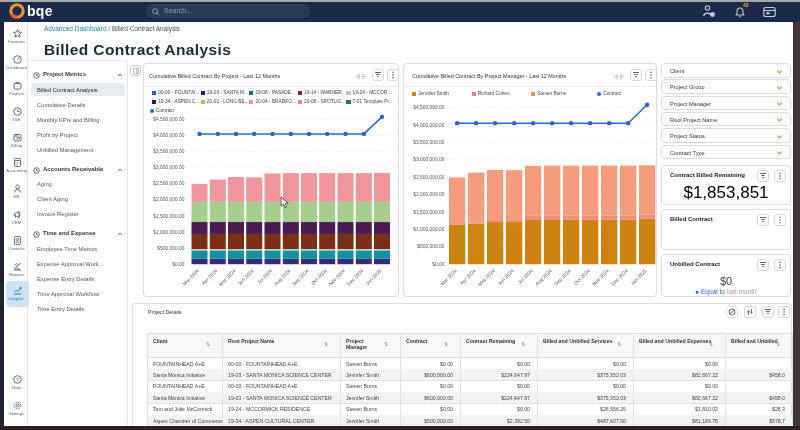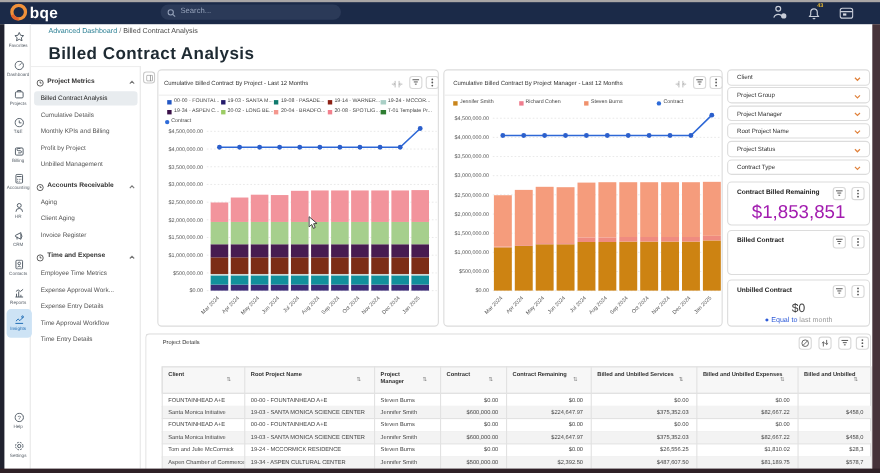--- a/index.html
+++ b/index.html
@@ -481,21 +481,21 @@
           <path d="M1 1.5 h6 M2.2 3.5 h3.6 M3.2 5.5 h1.6" stroke="#555" stroke-width="0.9"></path>
         </svg>
       </div>
       <div class="icbox" style="left:112px;top:4px">
         <svg width="8" height="8" viewBox="0 0 8 8">
           <circle cx="4" cy="1.2" r="0.8" fill="#555"></circle>
           <circle cx="4" cy="4" r="0.8" fill="#555"></circle>
           <circle cx="4" cy="6.8" r="0.8" fill="#555"></circle>
         </svg>
       </div>
-    <div style="position:absolute;left:0;top:17px;width:100%;text-align:center;font-size:17px;color:#a21caf">$1,853,851</div>
+    <div style="position:absolute;left:0;top:17px;width:100%;text-align:center;font-size:17px;color:#000000">$1,853,851</div>
   </div>
   <div class="card" style="left:661px;top:209px;width:130px;height:41px">
     <div style="position:absolute;left:8px;top:6px;font-size:6px;font-weight:bold;color:#222">Billed Contract</div>
     <div class="icbox" style="left:95px;top:4px">
         <svg width="8" height="8" viewBox="0 0 8 8">
           <path d="M1 1.5 h6 M2.2 3.5 h3.6 M3.2 5.5 h1.6" stroke="#555" stroke-width="0.9"></path>
         </svg>
       </div>
       <div class="icbox" style="left:112px;top:4px">
         <svg width="8" height="8" viewBox="0 0 8 8">

